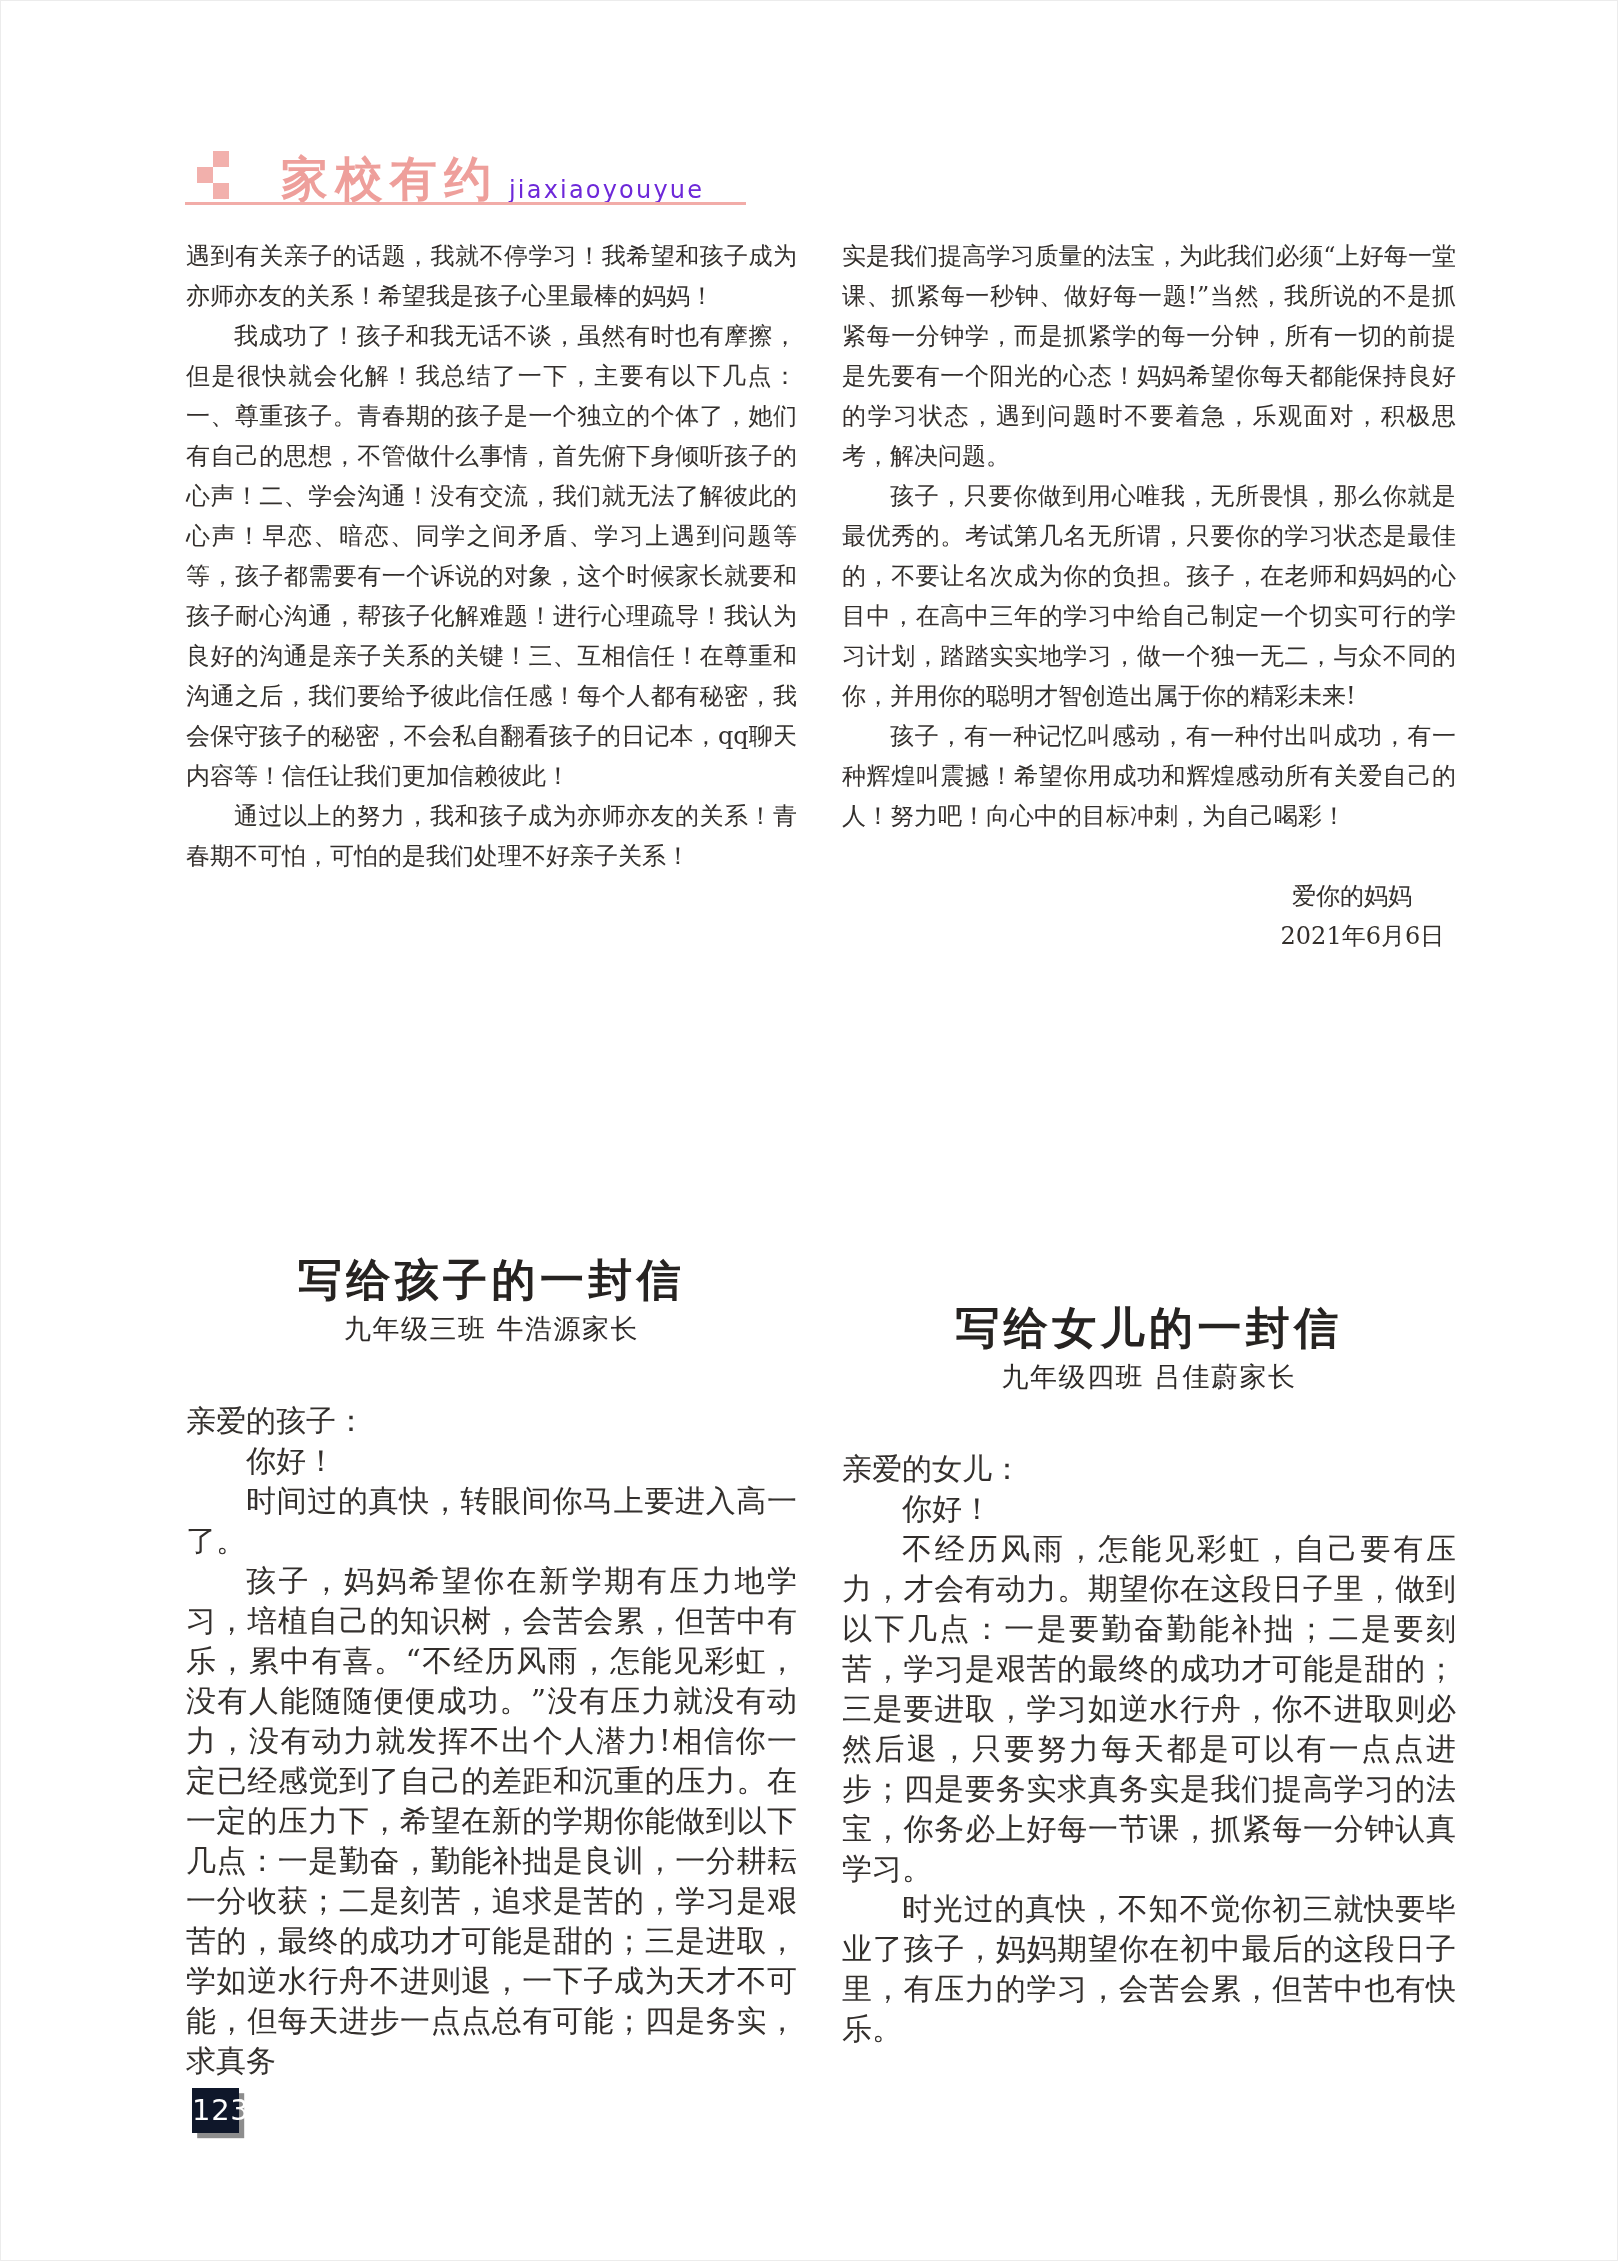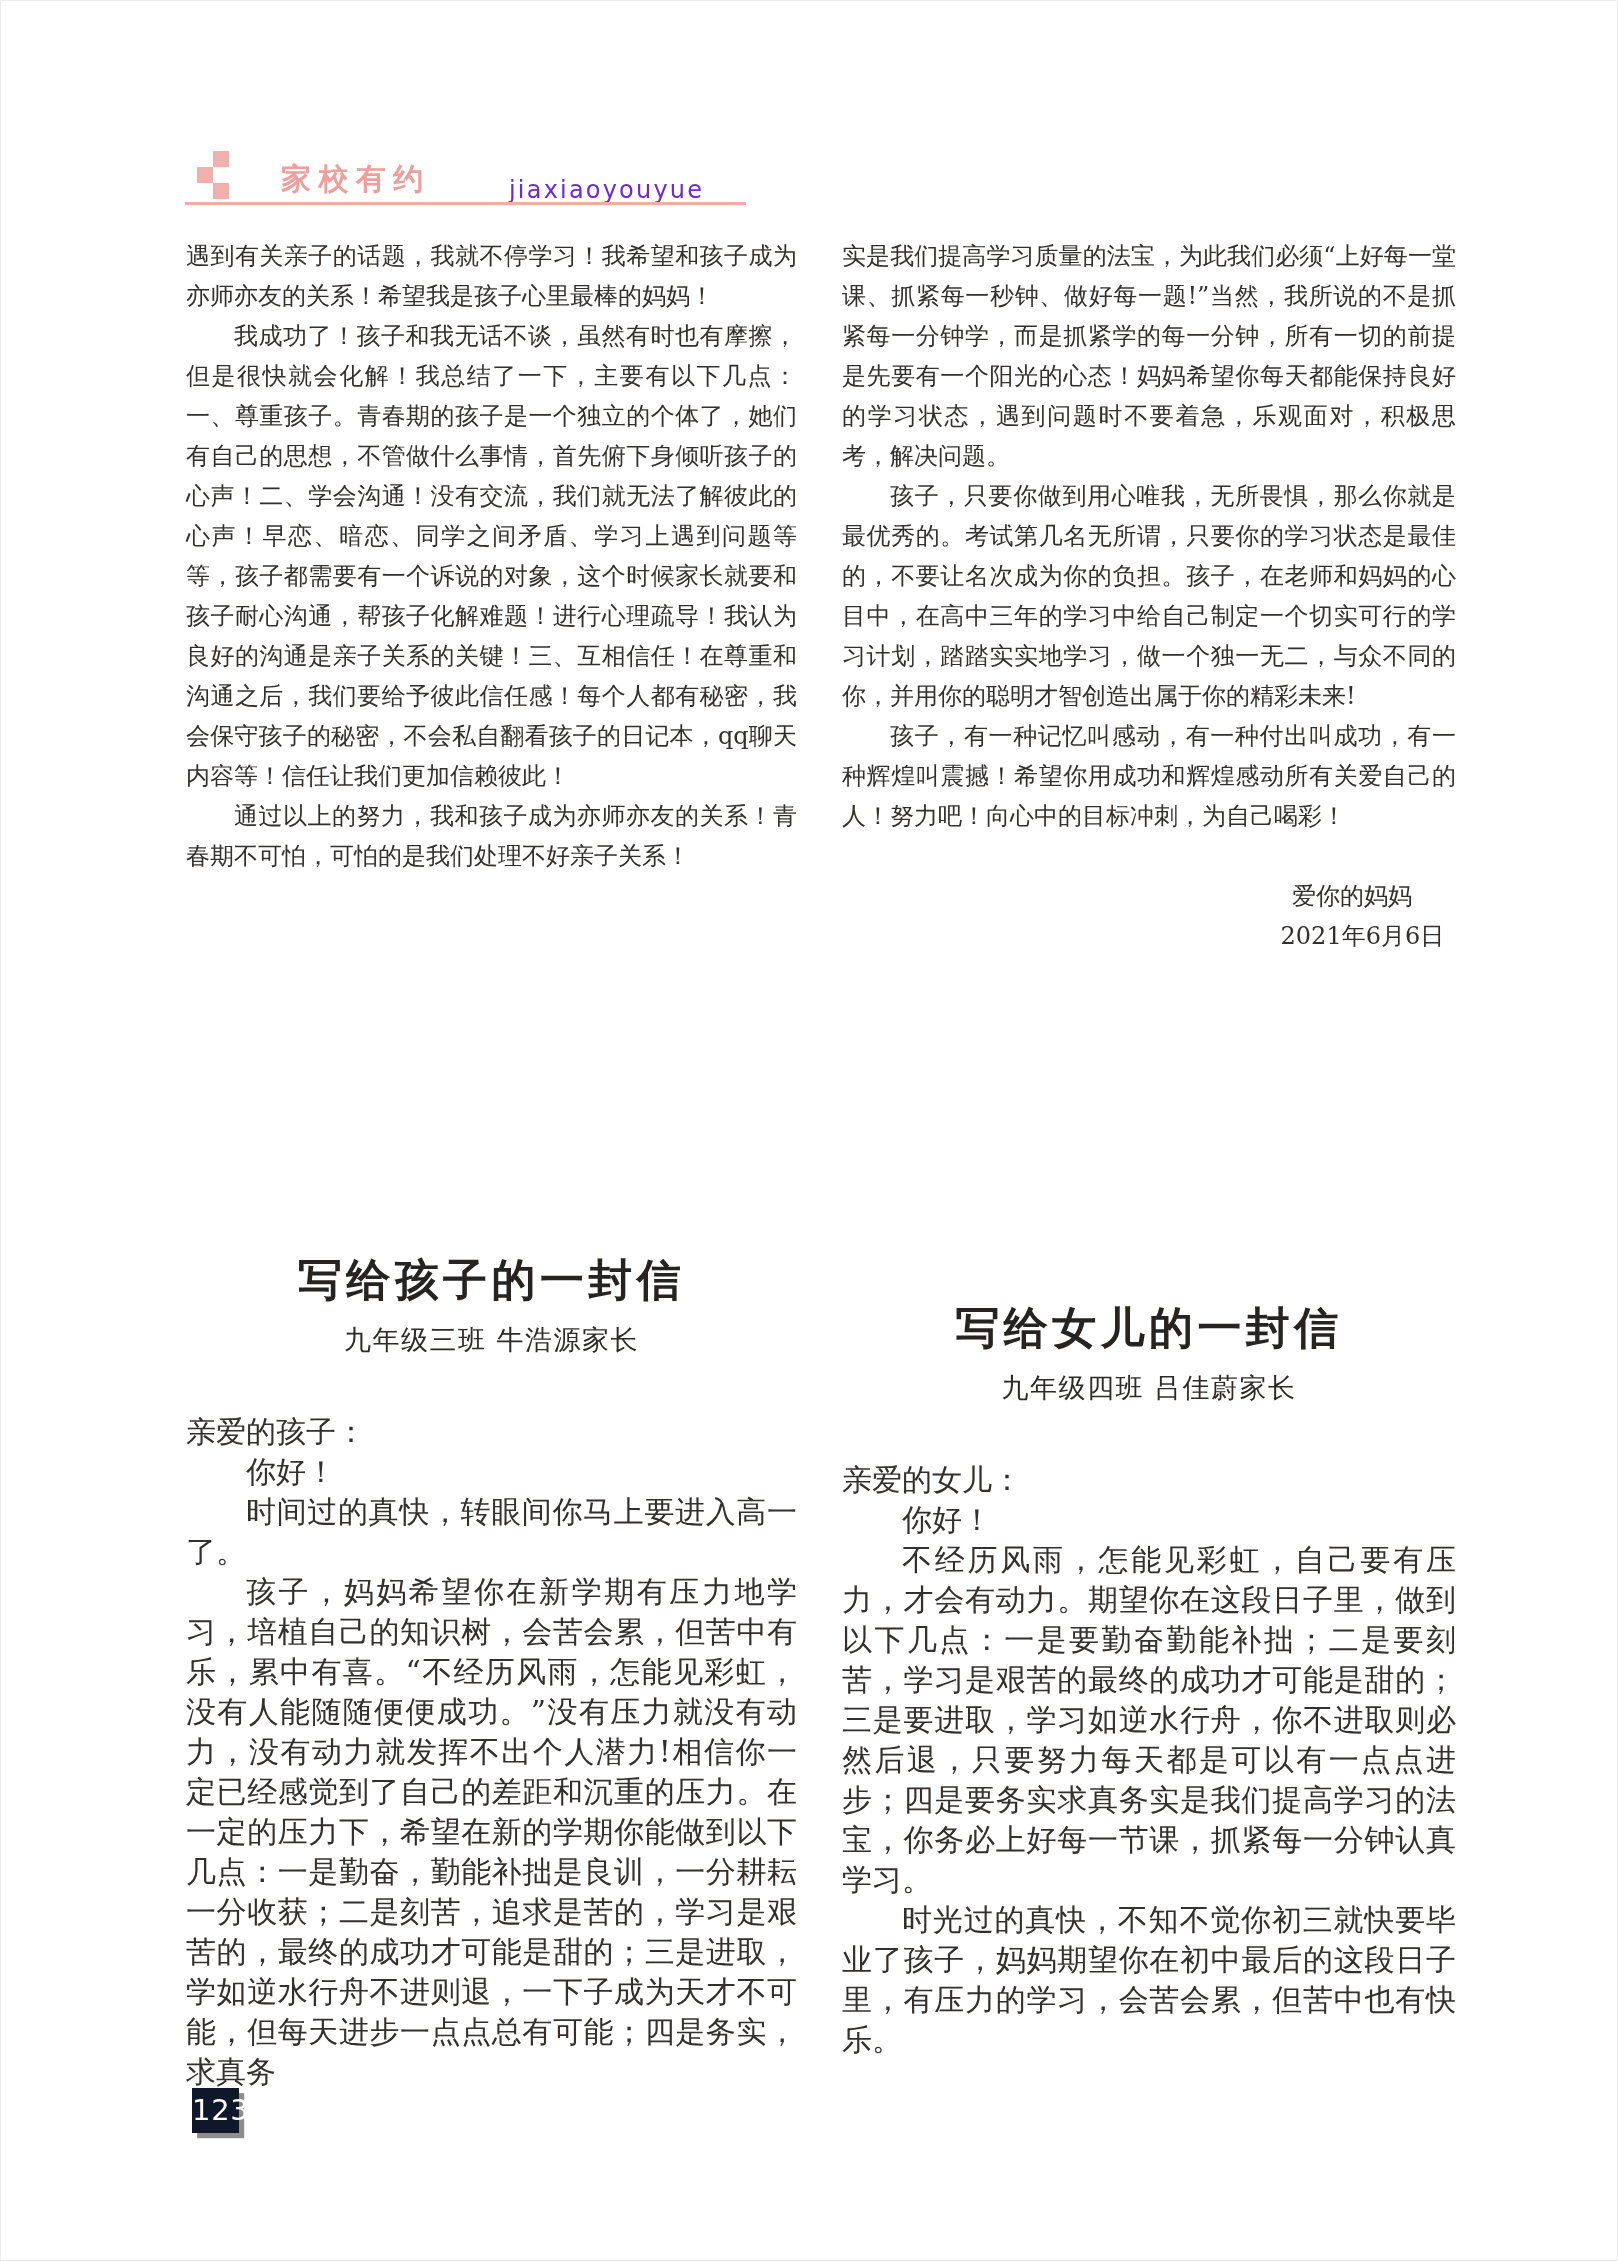--- a/index.html
+++ b/index.html
@@ -19,21 +19,21 @@
   
   .masthead{position:absolute;left:0;top:0;width:1618px;height:221px;}
   .checker{position:absolute;left:196px;top:150px;width:32px;height:49px;}
   .checker .sq{position:absolute;width:16px;height:16px;background:#f2b0ac;}
   .checker .sq.a{left:16px;top:0;}
   .checker .sq.b{left:0;top:16px;}
   .checker .sq.c{left:16px;top:32px;}
   .mast-title{
     position:absolute;left:280px;top:156px;
     font-family:"DejaVu Sans","Liberation Sans",sans-serif;
-    font-size:30px;font-weight:bold;letter-spacing:7.4px;
+    font-size:47px;font-weight:bold;letter-spacing:7.4px;
     color:#ee9f9b;line-height:43px;white-space:nowrap;
   }
   .mast-pinyin{
     position:absolute;left:508px;top:175px;
     font-family:"DejaVu Sans","Liberation Sans",sans-serif;
     font-size:24px;letter-spacing:2.2px;color:#6d28d9;white-space:nowrap;
   }
   .mast-rule{position:absolute;left:184px;top:201px;width:561px;height:2.9px;background:#f2aca8;}
 
   
@@ -54,21 +54,21 @@
   
   .letter{position:absolute;width:611px;}
   #letter-left{left:185px;top:1221px;}
   #letter-right{left:841px;top:1269px;width:614px;}
   .letter h2{
     margin:28px 0 0 0;text-align:center;
     font-size:44px;font-weight:bold;letter-spacing:4.4px;
     color:#262321;line-height:59px;
   }
   .letter .byline{
-    margin:14px 0 0 0;text-align:center;
+    margin:3px 0 0 0;text-align:center;
     font-size:27px;letter-spacing:1.5px;color:#2e2a28;line-height:34px;
   }
   .letter .body{
     margin-top:55px;
     font-size:30px;line-height:40px;
     text-align:justify;text-justify:inter-ideograph;
   }
   .letter .body p{margin:0;}
   .letter .body p.indent{text-indent:2em;}
 

